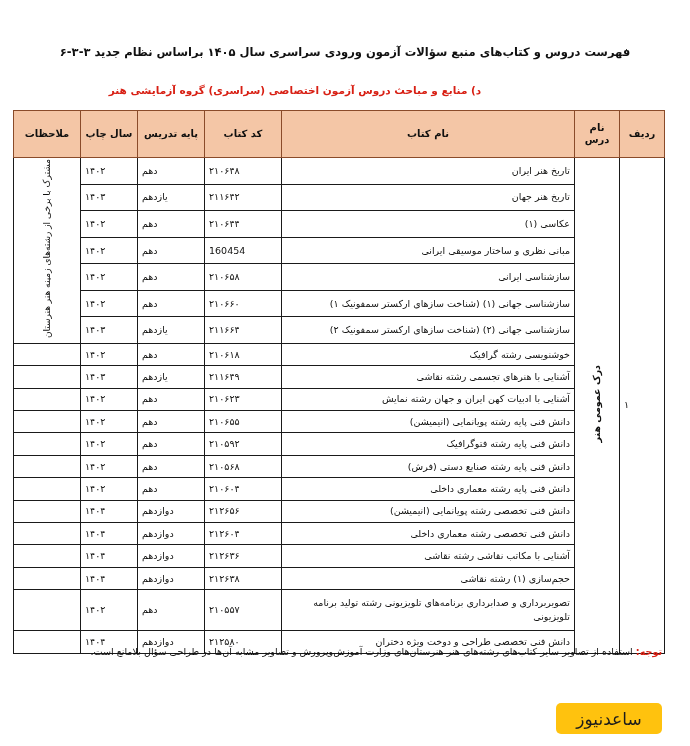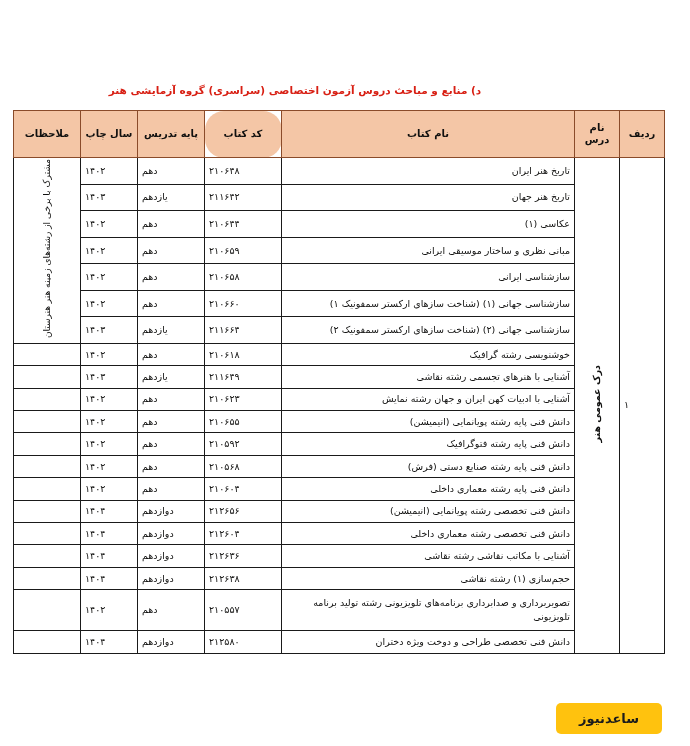--- a/index.html
+++ b/index.html
@@ -76,21 +76,21 @@
     text-align: center;
     height: 44px;
     font-size: 10px;
     line-height: 1.25;
   }
 
   
   .c-radif   { width: 36px; }
   .c-darsnam { width: 36px; }
   .c-ketab   { width: 284px; }
-  .c-code    { width: 68px; border-radius: 19px; }
+  .c-code    { width: 68px; }
   .c-paye    { width: 58px; }
   .c-sal     { width: 48px; }
   .c-mol     { width: 58px; }
 
   td.cell-center { text-align: left; }
   td.cell-book   { text-align: right; padding-right: 8px; }
 
   td.row-cell { height: 19.4px; }
   td.row-cell-tall { height: 38px; }
 
@@ -154,32 +154,33 @@
     left: 556px;
     width: 106px;
     height: 31px;
     background: #ffc20e;
     border-radius: 5px;
     display: flex;
     align-items: center;
     justify-content: center;
   }
   .brand-text {
-    font-size: 13px;
-    font-weight: bold;
+    font-size: 17px;
+    font-weight: normal;
     color: #1c1c1c;
     direction: rtl;
     letter-spacing: -0.5px;
   }
 </style>
 </head>
 <body>
 
 <div class="page">
 
+  <div class="doc-title">فهرست دروس و کتاب‌های منبع سؤالات آزمون ورودی سراسری سال ۱۴۰۵ براساس نظام جدید  ۳-۳-۶</div>
   <div class="section-title">د) منابع و مباحث دروس آزمون اختصاصی (سراسری) گروه آزمایشی هنر</div>
 
   <div class="table-wrap">
     <table class="src">
       <thead>
         <tr>
           <th class="c-radif">ردیف</th>
           <th class="c-darsnam">نام درس</th>
           <th class="c-ketab">نام کتاب</th>
           <th class="c-code">کد کتاب</th>
@@ -205,21 +206,21 @@
             <td class="c-sal num-cell row-cell">۱۴۰۳</td>
           </tr>
           <tr>
             <td class="c-ketab cell-book row-cell">عکاسی (۱)</td>
             <td class="c-code num-cell row-cell">۲۱۰۶۴۴</td>
             <td class="c-paye cell-center row-cell">دهم</td>
             <td class="c-sal num-cell row-cell">۱۴۰۲</td>
           </tr>
           <tr>
             <td class="c-ketab cell-book row-cell">مبانی نظری و ساختار موسیقی ایرانی</td>
-            <td class="c-code num-cell row-cell">۲۱۰۶۵۹</td>
+            <td class="c-code num-cell row-cell">160454</td>
             <td class="c-paye cell-center row-cell">دهم</td>
             <td class="c-sal num-cell row-cell">۱۴۰۲</td>
           </tr>
           <tr>
             <td class="c-ketab cell-book row-cell">سازشناسی ایرانی</td>
             <td class="c-code num-cell row-cell">۲۱۰۶۵۸</td>
             <td class="c-paye cell-center row-cell">دهم</td>
             <td class="c-sal num-cell row-cell">۱۴۰۲</td>
           </tr>
           <tr>
@@ -322,18 +323,22 @@
             <td class="c-ketab cell-book row-cell">دانش فنی تخصصی طراحی و دوخت ویژه دختران</td>
             <td class="c-code num-cell row-cell">۲۱۲۵۸۰</td>
             <td class="c-paye cell-center row-cell">دوازدهم</td>
             <td class="c-sal num-cell row-cell">۱۴۰۴</td>
             <td class="c-mol cell-center row-cell"></td>
           </tr>
         </tbody>
     </table>
   </div>
 
+  <div class="note">
+    <span class="note-label">توجه:</span>
+    <span>استفاده از تصاویر سایر کتاب‌های رشته‌های هنر هنرستان‌های وزارت آموزش‌وپرورش و تصاویر مشابه آن‌ها در طراحی سؤال بلامانع است.</span>
+  </div>
 
   <div class="brand">
     <span class="brand-text">ساعدنیوز</span>
   </div>
 
 </div>
 
 </body></html>

